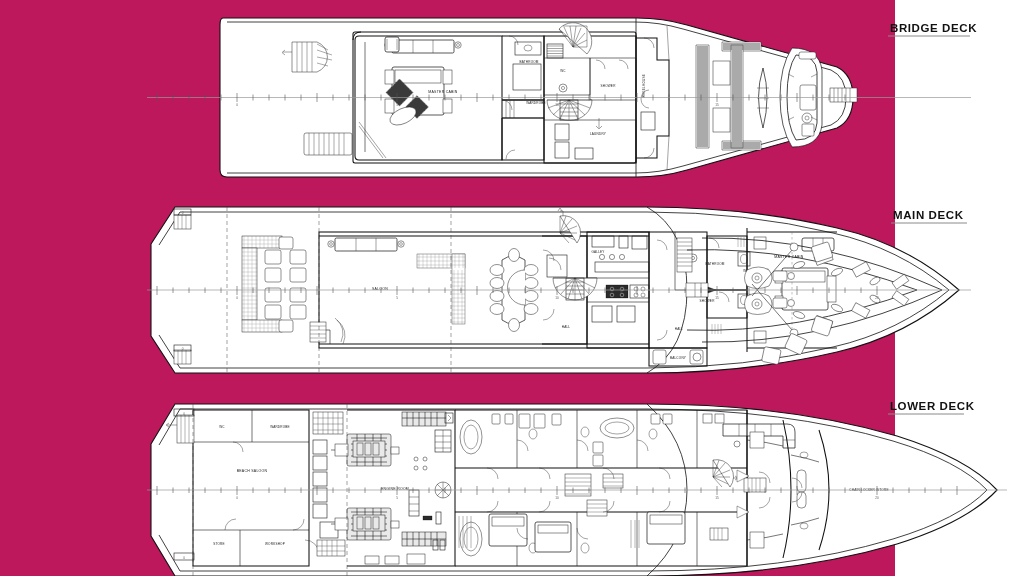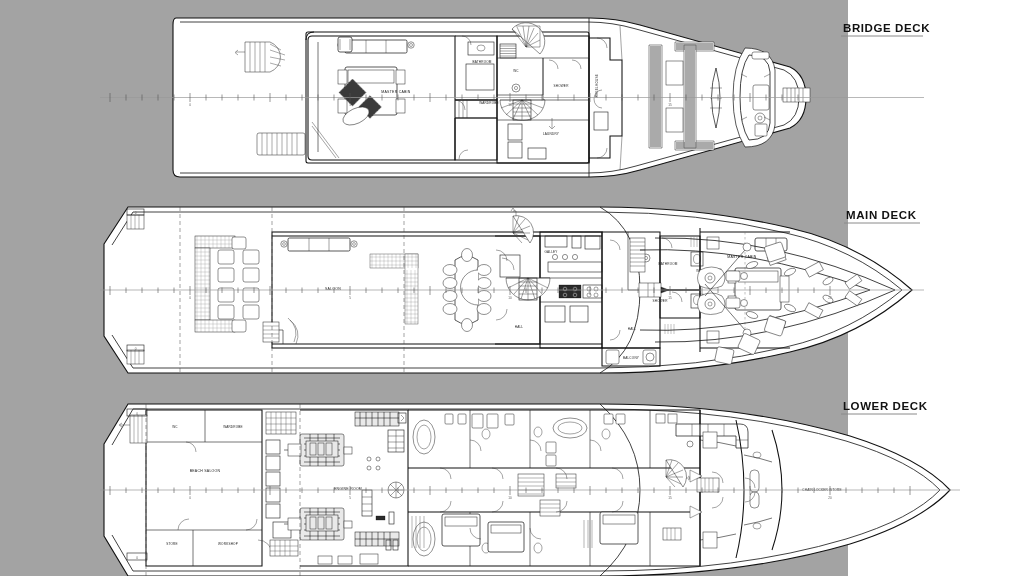--- a/index.html
+++ b/index.html
@@ -1,19 +1,19 @@
 <!DOCTYPE html>
 <html><head>
 <meta charset="utf-8">
 <title>Yacht General Arrangement</title>
 <style>
   html,body{margin:0;padding:0;background:#ffffff;}
   body{width:1024px;height:576px;overflow:hidden;
        font-family:"Liberation Sans","DejaVu Sans",sans-serif;color:#111;}
-  #stage{position:relative;width:848px;height:576px;background:#a3a3a3;}
+  #stage{position:relative;width:848px;height:576px;background:#be185d;padding-left:47px;}
   svg{display:block;}
   .deck-title{font-size:11.5px;letter-spacing:.6px;fill:#111;font-weight:700;}
   .deck-rule{stroke:#8a8a8a;stroke-width:1;}
   .hull{fill:#ffffff;stroke:#111;stroke-width:1.1;}
   .hull-in{fill:none;stroke:#111;stroke-width:.8;}
   .wall{fill:none;stroke:#111;stroke-width:1.05;}
   .wall-t{fill:none;stroke:#222;stroke-width:.62;}
   .thin{fill:none;stroke:#333;stroke-width:.45;}
   .fill-w{fill:#fff;stroke:#111;stroke-width:.7;}
   .fill-w2{fill:#fff;stroke:#222;stroke-width:.5;}

